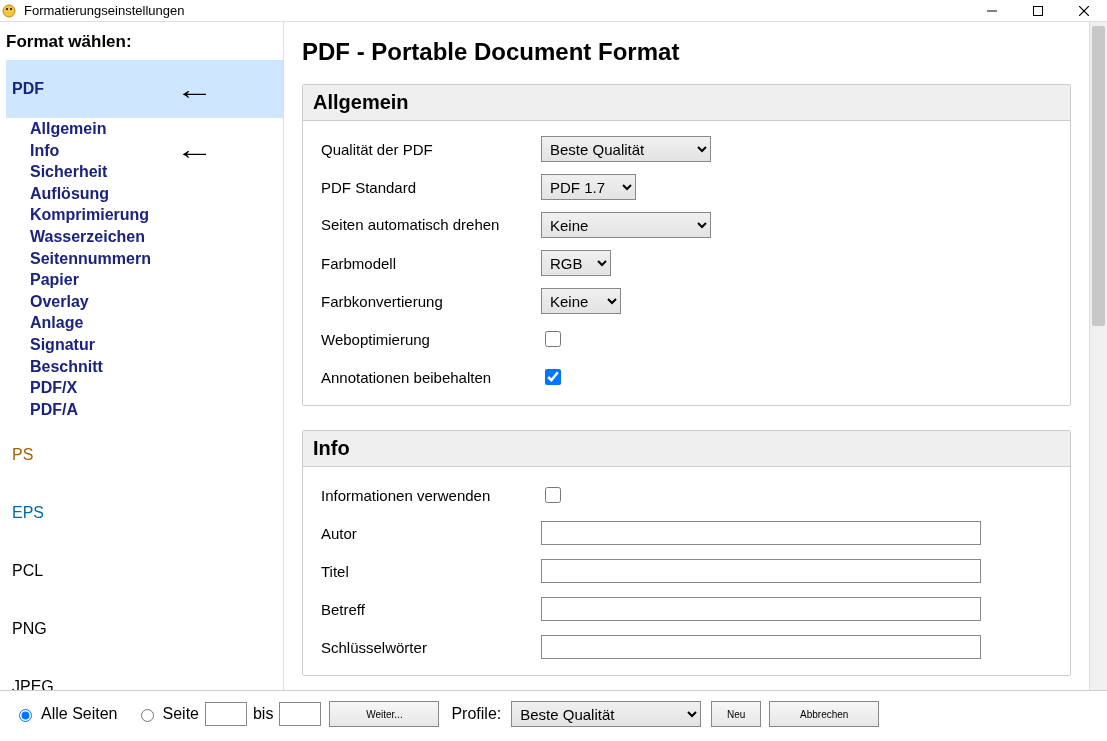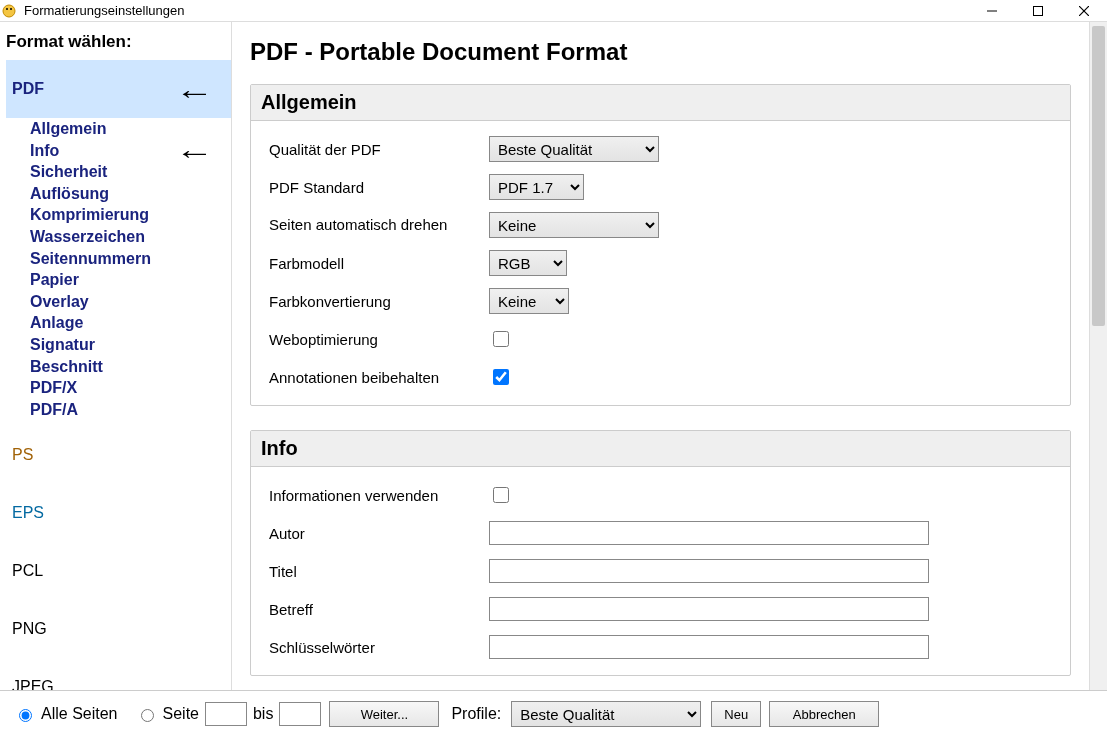--- a/index.html
+++ b/index.html
@@ -36,21 +36,21 @@
     font-size: 10px;
   }
   
   .body {
     flex: 1;
     display: flex;
     min-height: 0;
   }
   
   .sidebar {
-    width: 232px;
+    width: 284px;
     padding: 6px 0 6px 6px;
     border-right: 1px solid #ddd;
     overflow: auto;
     position: relative;
   }
   .sidebar-heading {
     font-weight: bold;
     font-size: 17px;
     margin: 4px 0 8px 0;
   }
@@ -174,21 +174,21 @@
   .radio-opt { display: flex; align-items: center; gap: 6px; font-size: 16px; }
   input.page-num {
     width: 42px; height: 24px; border: 1px solid #888; text-align: center;
   }
   .profile-row { display:flex; align-items:center; gap:10px; font-size:16px;}
   .btn {
     min-width: 110px;
     height: 26px;
     border: 1px solid #888;
     background: linear-gradient(#f7f7f7,#e7e7e7);
-    font-size: 13px;
+    font-size: 10px;
     cursor: pointer;
   }
   .btn.small { min-width: 50px; }
   .right-btns { display:flex; flex-direction:column; gap:8px; align-items:flex-end;}
 </style>
 </head>
 <body>
 
 <div class="titlebar">
   <span class="icon">
@@ -269,21 +269,21 @@
           <div class="form-row">
             <label>PDF Standard</label>
             <select class="combo" style="width:95px"><option>PDF 1.7</option></select>
           </div>
           <div class="form-row">
             <label style="line-height:1.2">Seiten automatisch drehen</label>
             <select class="combo" style="width:170px"><option>Keine</option></select>
           </div>
           <div class="form-row">
             <label>Farbmodell</label>
-            <select class="combo" style="width:78px"><option>RGB</option></select>
+            <select class="combo" style="width:70px"><option>RGB</option></select>
           </div>
           <div class="form-row">
             <label>Farbkonvertierung</label>
             <select class="combo" style="width:80px"><option>Keine</option></select>
           </div>
           <div class="form-row">
             <label>Weboptimierung</label>
             <input type="checkbox" style="">
           </div>
           <div class="form-row" style="margin-bottom:0">

